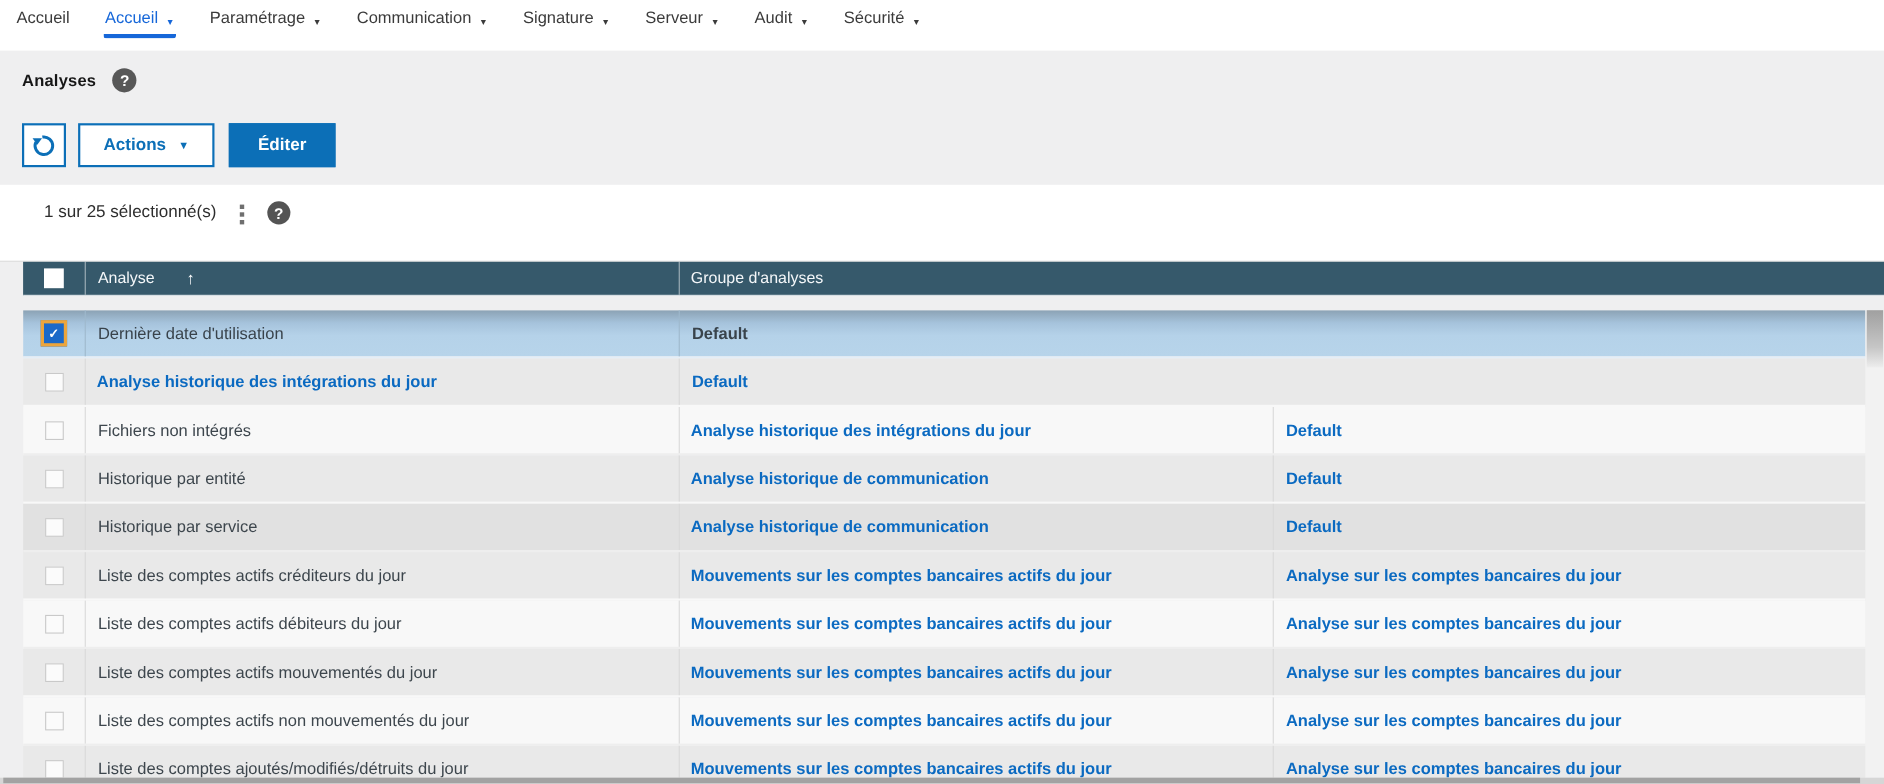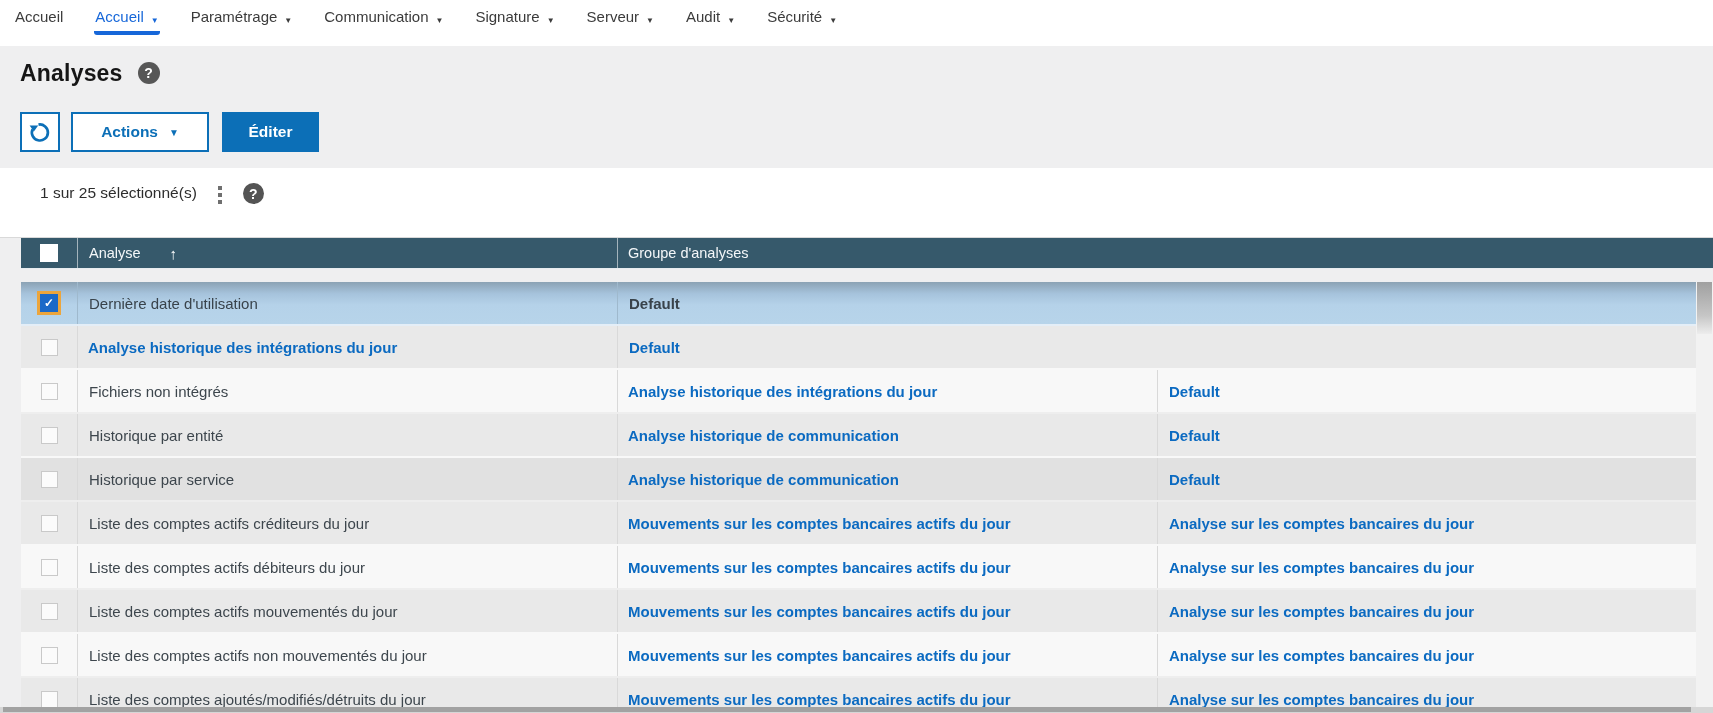--- a/index.html
+++ b/index.html
@@ -9,32 +9,32 @@
   
   .navbar { height:46px; background:#ffffff; display:flex; align-items:flex-start;
             padding:7px 0 0 14px; gap:30px; box-sizing:border-box; }
   .nav-item { display:flex; align-items:flex-end; gap:7px; font-size:15px; color:#3b3b3b;
               cursor:pointer; padding:1px 1px 6px; border-bottom:4px solid transparent; border-radius:3px; }
   .nav-item .nav-caret { font-size:8px; line-height:8px; margin-top:2px; }
   .nav-item.active { color:#1667d9; border-bottom-color:#1667d9; }
 
   
   .title-row { display:flex; align-items:center; gap:15px; margin:13px 0 0 20px; height:28px; }
-  .page-title { font-size:23px; font-weight:bold; color:#161616; letter-spacing:.2px; }
+  .page-title { font-size:15px; font-weight:bold; color:#161616; letter-spacing:.2px; }
   .help-badge { width:22px; height:22px; border-radius:50%; background:#575757; color:#fff;
                 font-weight:bold; font-size:14px; display:flex; align-items:center; justify-content:center;
                 cursor:pointer; flex:0 0 auto; }
 
   
   .action-bar { display:flex; gap:11px; margin:25px 0 0 20px; height:40px; }
   .btn { box-sizing:border-box; height:40px; border:2px solid #0c6fb7; background:#fff; color:#0c6fb7;
          font-weight:bold; font-size:15.5px; display:flex; align-items:center; justify-content:center;
          cursor:pointer; font-family:inherit; }
   .btn-refresh { width:40px; }
-  .btn-actions { width:138px; gap:11px; }
+  .btn-actions { width:124px; gap:11px; }
   .btn-actions .btn-caret { font-size:10px; line-height:10px; margin-top:1px; }
   .btn-edit { width:97px; background:#0c6fb7; color:#ffffff; margin-left:2px; }
 
   
   .selection-panel { margin-top:16px; background:#ffffff; height:70px; box-sizing:border-box;
                      padding:15px 0 0 40px; display:flex; align-items:flex-start; gap:21px;
                      border-bottom:1px solid #d9d9d9; }
   .selection-text { font-size:15.5px; color:#2d2d2d; padding-top:1px; }
   .kebab { display:flex; flex-direction:column; gap:3px; padding-top:3px; cursor:pointer; }
   .kebab i { width:4px; height:4px; background:#6f6f6f; display:block; }

